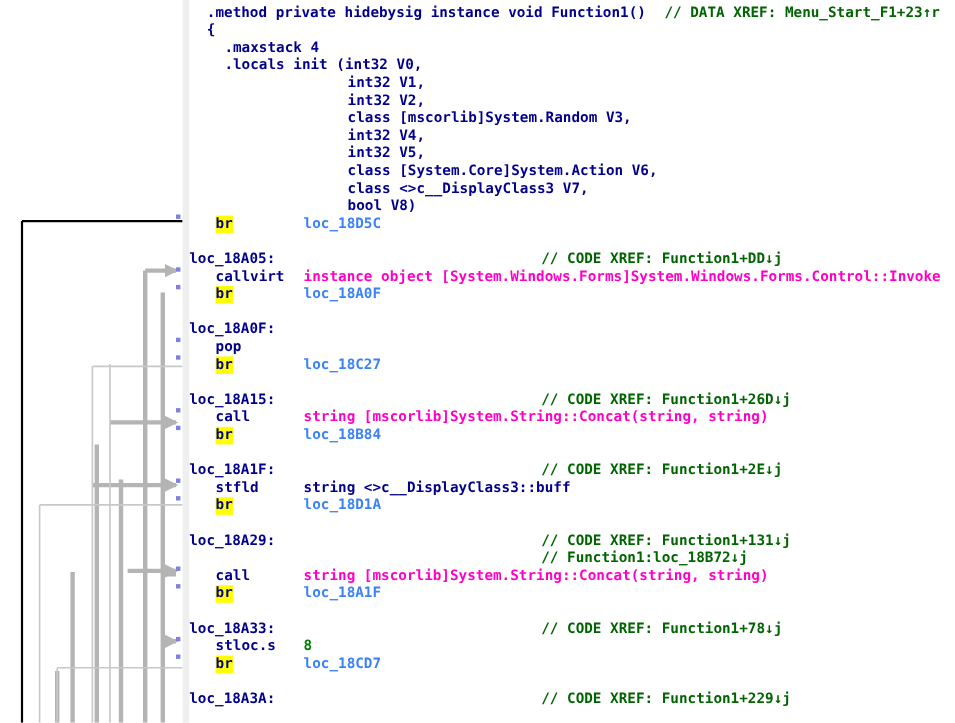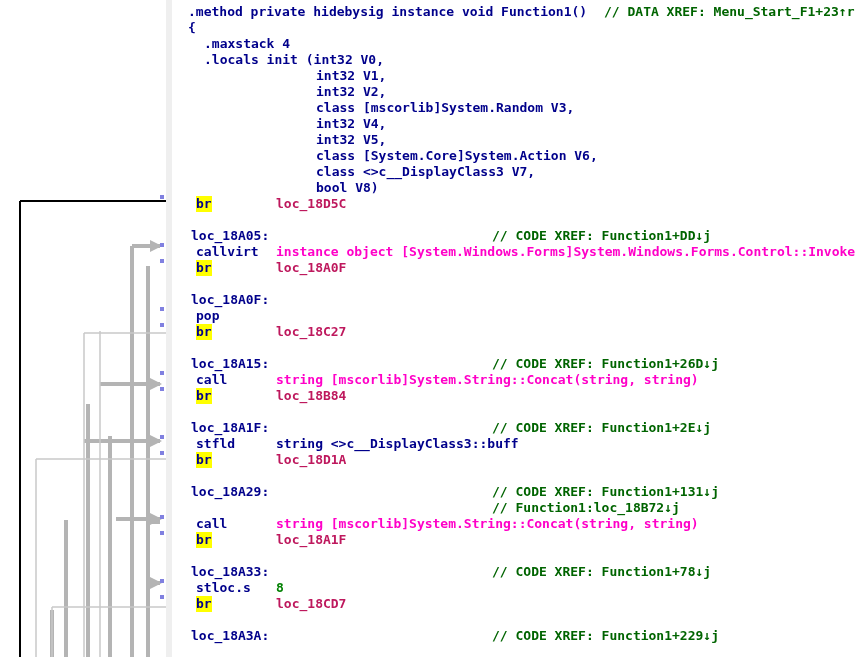--- a/index.html
+++ b/index.html
@@ -57,22 +57,22 @@
     letter-spacing: 0px;
   }
   .line {
     height: 16px;
     line-height: 16px;
     white-space: pre;
   }
 
   
   .kw      { color: #00008b; }   
-  .lbl     { color: #00008b; margin-left: 19px; }
-  .opnd    { color: #be185d; }
+  .lbl     { color: #00008b; }
+  .opnd    { color: #3b82f6; }
   .type    { color: #ff00c8; }   
   .cmt     { color: #006400; }   
   .num     { color: #008000; }   
   .hl      { background: #ffff00; color: #00008b; }  
 </style>
 </head>
 <body>
 
 <div id="root">
 

